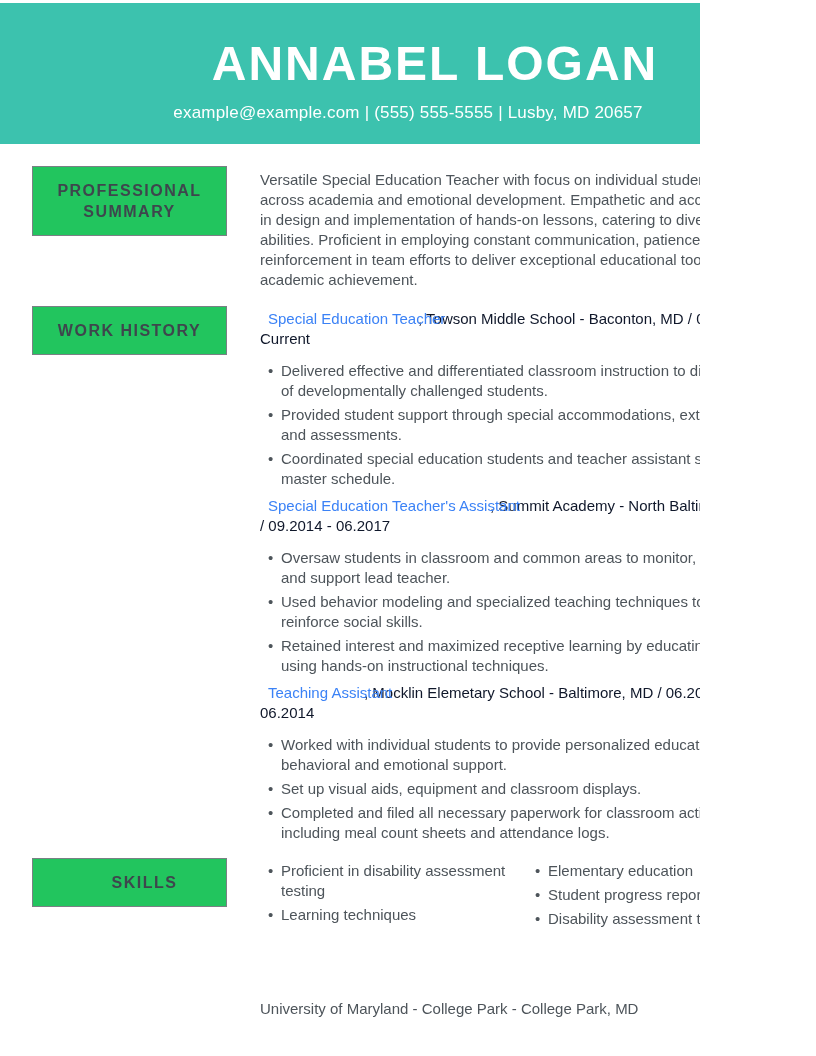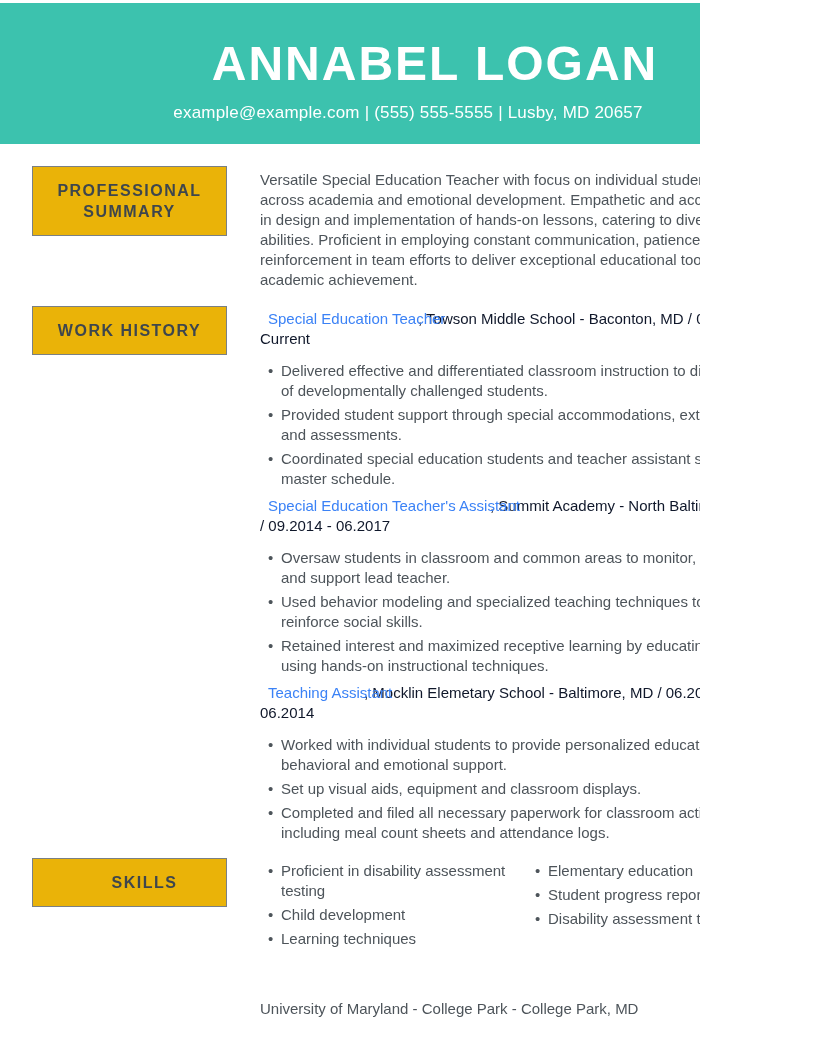--- a/index.html
+++ b/index.html
@@ -20,21 +20,21 @@
   }
   .name {
     padding-top:36px; padding-left:54px;
     font-size:48px; line-height:50px; font-weight:700;
     letter-spacing:2px; white-space:nowrap;
   }
   .contact { margin-top:14px; font-size:17px; letter-spacing:0.2px; }
   
   .side-box {
     position:absolute; left:32px; width:195px;
-    border:1px solid #7a8084; background:#eab308;
+    border:1px solid #7a8084; background:#22c55e;
     text-align:center; padding:13px 6px;
     font-weight:700; font-size:16px; line-height:21px;
     letter-spacing:1.5px; color:#3e464d;
   }
   .box-summary { top:166px; }
   .box-work    { top:306px; }
   .box-skills  { top:858px;padding-left:36px; }
   
   .summary-text { position:absolute; left:260px; top:170px; width:534px; }
   .work-content { position:absolute; left:260px; top:309px; width:534px; }
@@ -125,21 +125,20 @@
 
   </div>
 
   <div class="side-box box-skills">
     <span>SKILLS</span>
   </div>
 
   <div class="skills-content">
     <ul class="bullets skills-col1">
       <li>Proficient in disability assessment testing</li>
-      <li>Child development</li>
       <li>Learning techniques</li>
     </ul>
     <ul class="bullets skills-col2">
       <li>Elementary education</li>
       <li>Student progress reporting</li>
       <li>Disability assessment testing</li>
     </ul>
   </div>
 
   <p class="education-line">University of Maryland - College Park - College Park, MD</p>

